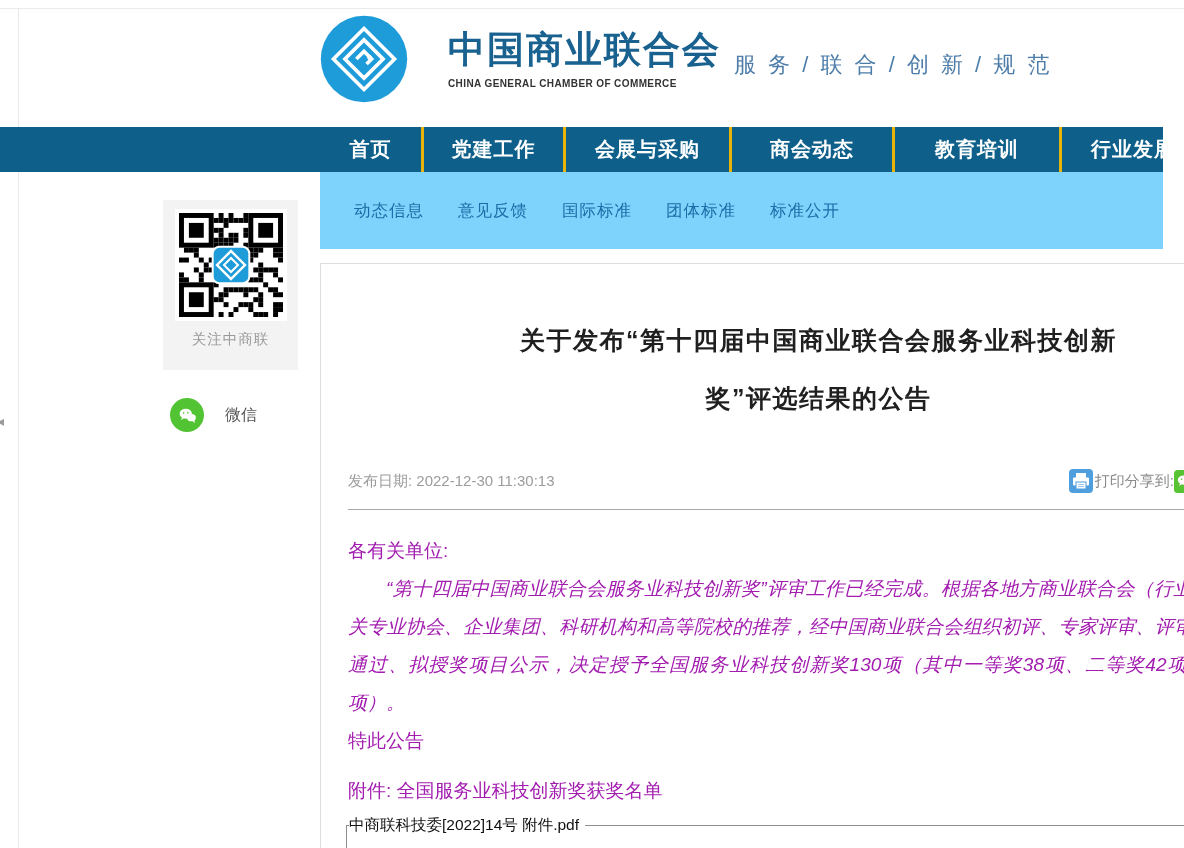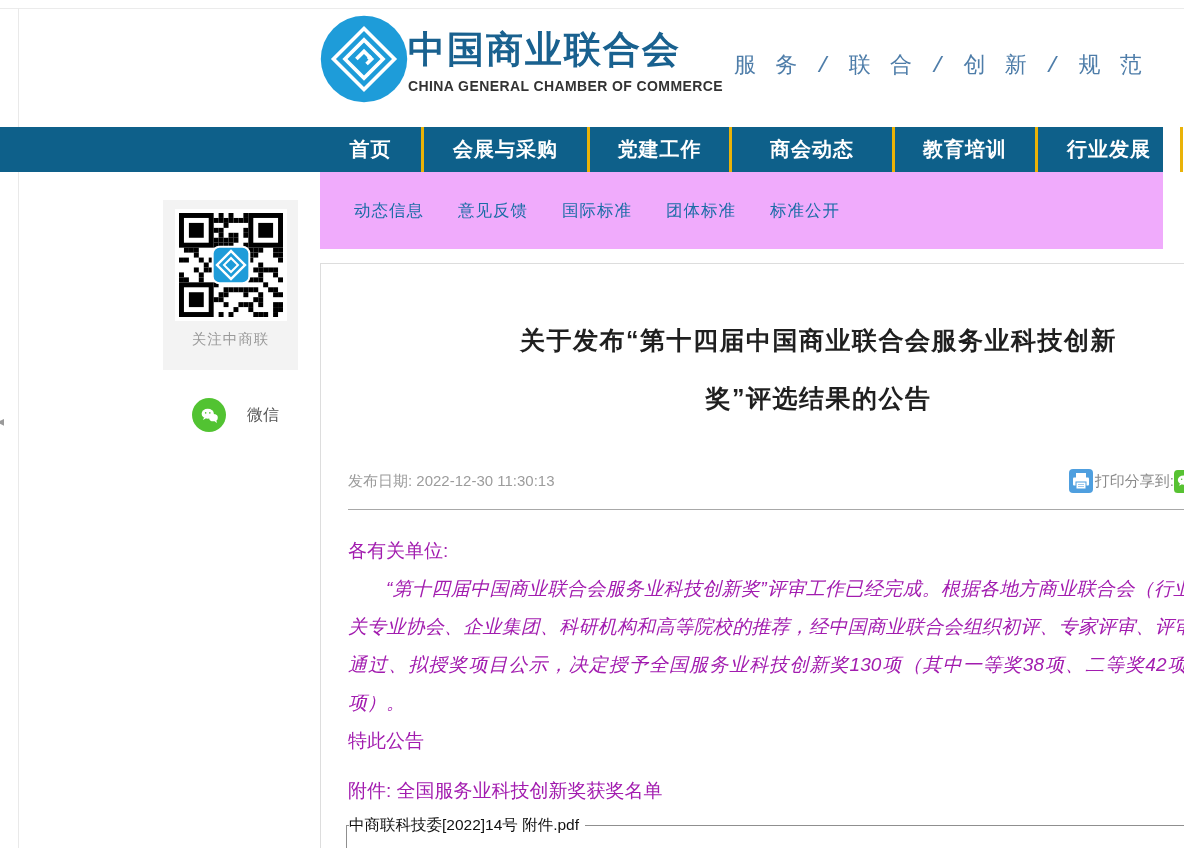--- a/index.html
+++ b/index.html
@@ -8,41 +8,41 @@
     background:#ffffff;
     font-family:"Liberation Sans","DejaVu Sans",sans-serif;
   }
   
   .hairline-top{position:absolute;left:0;top:8px;width:1184px;height:1px;background:#ebebeb;}
   .hairline-left{position:absolute;left:18px;top:8px;width:1px;height:840px;background:#e9e9e9;}
   .collapse-arrow{position:absolute;left:-3px;top:414px;color:#9a9a9a;font-size:14px;line-height:14px;cursor:pointer;}
 
   
   .logo{position:absolute;left:319px;top:14px;width:90px;height:90px;}
-  .brand{position:absolute;left:408px;top:31px;}
+  .brand{position:absolute;left:448px;top:31px;}
   .brand-cn{font-size:37px;font-weight:bold;color:#19618f;letter-spacing:2px;line-height:1.05;}
-  .brand-en{margin-top:8px;font-size:14px;font-weight:bold;color:#333;letter-spacing:0.4px;}
-  .tagline{position:absolute;left:734px;top:50px;font-size:22px;color:#4e7da9;letter-spacing:3px;white-space:nowrap;font-family:Liberation Mono, monospace;}
+  .brand-en{margin-top:8px;font-size:10px;font-weight:bold;color:#333;letter-spacing:0.4px;}
+  .tagline{position:absolute;left:734px;top:50px;font-size:22px;color:#4e7da9;letter-spacing:3px;white-space:nowrap;}
 
   
   .navbar{position:absolute;left:0;top:127px;width:1163px;height:45px;background:#0e608a;display:flex;}
   .nav-spacer{width:320px;flex:none;}
   .nav-item{flex:none;display:flex;align-items:center;justify-content:center;color:#fff;font-weight:bold;font-size:20px;border-right:3px solid #eab308;box-sizing:border-box;cursor:pointer;letter-spacing:1px;}
-  .nw0{width:104px}.nw1{width:142px}.nw2{width:166px}.nw3{width:163px}.nw4{width:143px}.nw5{width:145px}
-
-  
-  .subnav{position:absolute;left:320px;top:172px;width:843px;height:77px;background:#f0abfc;display:flex;align-items:center;padding-left:34px;box-sizing:border-box;gap:34px;}
+  .nw0{width:104px}.nw1{width:142px}.nw2{width:166px}.nw3{width:163px}.nw4{width:167px}.nw5{width:145px}
+
+  
+  .subnav{position:absolute;left:320px;top:172px;width:843px;height:77px;background:#7dd3fc;display:flex;align-items:center;padding-left:34px;box-sizing:border-box;gap:34px;}
   .subnav-item{font-size:16.5px;color:#1a6ca6;cursor:pointer;letter-spacing:1px;}
 
   
   .qr-card{position:absolute;left:163px;top:200px;width:135px;height:170px;background:#f3f3f3;text-align:center;}
   .qr-box{width:112px;height:112px;background:#fff;margin:9px auto 0;padding:4px;box-sizing:border-box;}
   .qr-box svg{display:block;width:104px;height:104px;}
   .qr-caption{margin-top:9px;font-size:14.5px;color:#9a9a9a;letter-spacing:1px;}
-  .wechat-row{position:absolute;left:192px;top:398px;display:flex;align-items:center;gap:21px;}
+  .wechat-row{position:absolute;left:170px;top:398px;display:flex;align-items:center;gap:21px;}
   .wechat-circle{width:34px;height:34px;border-radius:50%;background:#52c332;display:flex;align-items:center;justify-content:center;flex:none;cursor:pointer;}
   .wechat-label{font-size:16px;color:#555;}
 
   
   .card{position:absolute;left:320px;top:263px;width:997px;height:585px;background:#fff;border:1px solid #dddddd;border-bottom:none;box-sizing:border-box;}
   .article-title{margin-top:47px;text-align:center;font-weight:bold;font-size:25px;color:#1f1f1f;line-height:58px;letter-spacing:1.5px;}
   .meta-row{margin-top:42px;display:flex;align-items:center;justify-content:space-between;padding:0 27px;}
   .meta-date{font-size:15px;color:#9c9c9c;}
   .meta-right{display:flex;align-items:center;gap:0;font-size:15px;color:#8a8a8a;white-space:nowrap;}
   .icon-btn{width:23px;height:23px;display:inline-flex;cursor:pointer;flex:none;}
@@ -81,22 +81,22 @@
 </div>
 <div class="brand">
   <div class="brand-cn">中国商业联合会</div>
   <div class="brand-en">CHINA GENERAL CHAMBER OF COMMERCE</div>
 </div>
 <div class="tagline">服 务 / 联 合 / 创 新 / 规 范</div>
 
 <div class="navbar">
   <div class="nav-spacer"></div>
   <div class="nav-item nw0">首页</div>
+  <div class="nav-item nw1">党建工作</div>
   <div class="nav-item nw2">会展与采购</div>
-  <div class="nav-item nw1">党建工作</div>
   <div class="nav-item nw3">商会动态</div>
   <div class="nav-item nw4">教育培训</div>
   <div class="nav-item nw5">行业发展</div>
 </div>
 
 <div class="subnav">
   <div class="subnav-item">动态信息</div>
   <div class="subnav-item">意见反馈</div>
   <div class="subnav-item">国际标准</div>
   <div class="subnav-item">团体标准</div>

